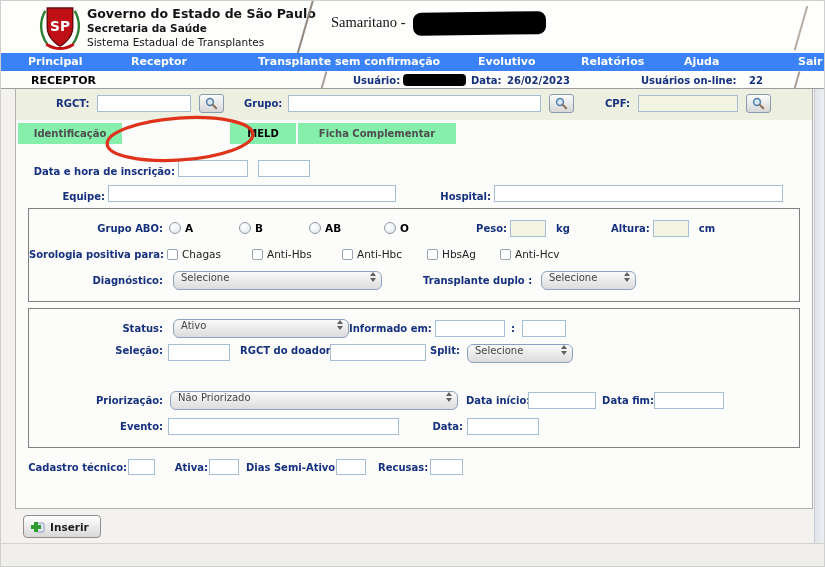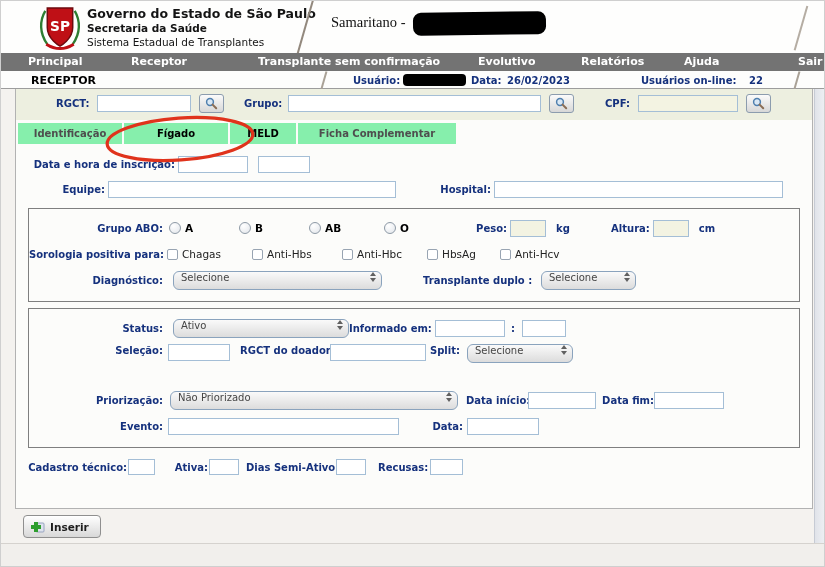--- a/index.html
+++ b/index.html
@@ -16,21 +16,21 @@
   .org .l1{font-size:12.5px;font-weight:bold;}
   .org .l2{font-size:10.5px;font-weight:bold;}
   .org .l3{font-size:10.5px;}
   .slash{position:absolute;width:2px;background:#93897e;}
   .slash.m1{left:303px;top:-2px;height:58px;transform:rotate(16deg);}
   .slash.m2{left:799px;top:4px;height:46px;width:1.5px;background:#b5ada3;transform:rotate(16deg);}
   .hospital{position:absolute;left:330px;top:11px;font-family:"Liberation Serif", serif;font-size:14.5px;color:#111;}
   .blob{background:#000;display:inline-block;}
   .blob.b-top{width:133px;height:23px;border-radius:8px;vertical-align:middle;margin-left:7px;transform:rotate(-0.8deg);}
   
-  .nav{position:absolute;left:0;top:52px;width:825px;height:21px;background:#737373;border-bottom:1px solid #3c4c6b;}
+  .nav{position:absolute;left:0;top:52px;width:825px;height:21px;background:#3b82f6;border-bottom:1px solid #3c4c6b;}
   .nav span{position:absolute;top:2px;font-weight:bold;font-size:11px;color:#fff;cursor:pointer;white-space:nowrap;}
   .nv1{left:27px}.nv2{left:130px}.nv3{left:257px}.nv4{left:477px}.nv5{left:580px}.nv6{left:683px}.nv7{left:797px}
   
   .statusbar{position:absolute;left:0;top:70px;width:825px;height:18px;background:#fdfdfc;border-bottom:1px solid #9c9c9c;}
   .statusbar .sec{position:absolute;left:30px;top:3px;font-size:11px;font-weight:bold;color:#000;}
   .sb-lab{position:absolute;top:4px;font-size:10px;font-weight:bold;color:#15317d;white-space:nowrap;}
   .sb-user{left:352px}.sb-date-l{left:470px}.sb-date-v{left:506px}.sb-on-l{left:640px}.sb-on-v{left:748px}
   .blob.b-user{position:absolute;left:402px;top:3px;width:63px;height:12px;border-radius:4px;}
   .slash.s1{left:322px;top:0;height:18px;width:1.5px;background:#a9a196;transform:rotate(16deg);}
   .slash.s2{left:795px;top:0;height:18px;width:1.5px;background:#a9a196;transform:rotate(16deg);}
@@ -51,21 +51,21 @@
   .sr-b1{left:183px;top:5px}.sr-b2{left:533px;top:5px}.sr-b3{left:730px;top:5px}
   
   .tabsrow{position:relative;width:100%;height:26px;background:#fcfcfa;}
   .tab{position:absolute;top:3px;height:21px;background:#86efac;display:flex;align-items:center;justify-content:center;
        font-weight:bold;font-size:10px;color:#4e4e4e;cursor:pointer;}
   .tab.hot{color:#000;}
   .tb1{left:2px;width:104px}.tb2{left:108px;width:104px}.tb3{left:214px;width:66px}.tb4{left:282px;width:158px}
   .annot{position:absolute;left:84px;top:-8px;width:164px;height:58px;pointer-events:none;z-index:5;}
   
   .formarea{position:relative;padding:0 12px;}
-  .frow{display:flex;align-items:center;}
+  .frow{display:flex;align-items:flex-end;}
   .rowA{margin-top:5px;height:26px;}
   .rowB{height:25px;}
   .lab{width:134px;text-align:right;flex:none;}
   .labA{width:147px;text-align:right;flex:none;}
   .labEq{width:77px;text-align:right;flex:none;}
   .labHosp{width:67px;text-align:right;flex:none;margin-left:28px;}
   .panel{margin-top:6px;border:1px solid #7f7f7f;padding:6px 0 8px 0;background:#fcfcfa;}
   .pr{display:flex;align-items:center;height:26px;}
   .pr2{display:flex;align-items:flex-start;height:46px;padding-top:3px;}
   .pr2 .lab,.pr2 .nl{line-height:13px;}
@@ -177,21 +177,20 @@
       <button class="sbtn sr-b3">
         <svg width="13" height="13" viewBox="0 0 13 13">
             <circle cx="5" cy="5" r="3.4" fill="#d9e7f4" stroke="#4f7fae" stroke-width="1.5"></circle>
             <line x1="7.6" y1="7.6" x2="11.2" y2="11.2" stroke="#8a6d55" stroke-width="2" stroke-linecap="round"></line>
           </svg>
       </button>
     </div>
 
     <div class="tabsrow">
       <div class="tab tb1">Identificação</div>
-      <div class="tab tb2 hot">Fígado</div>
       <div class="tab tb3 hot">MELD</div>
       <div class="tab tb4">Ficha Complementar</div>
       <svg class="annot" viewBox="0 0 164 58">
         <ellipse cx="80" cy="27" rx="73" ry="21" fill="none" stroke="#e0331c" stroke-width="3.2" transform="rotate(-4 80 27)"></ellipse>
       </svg>
     </div>
 
     <div class="formarea">
 
       <div class="frow rowA">

